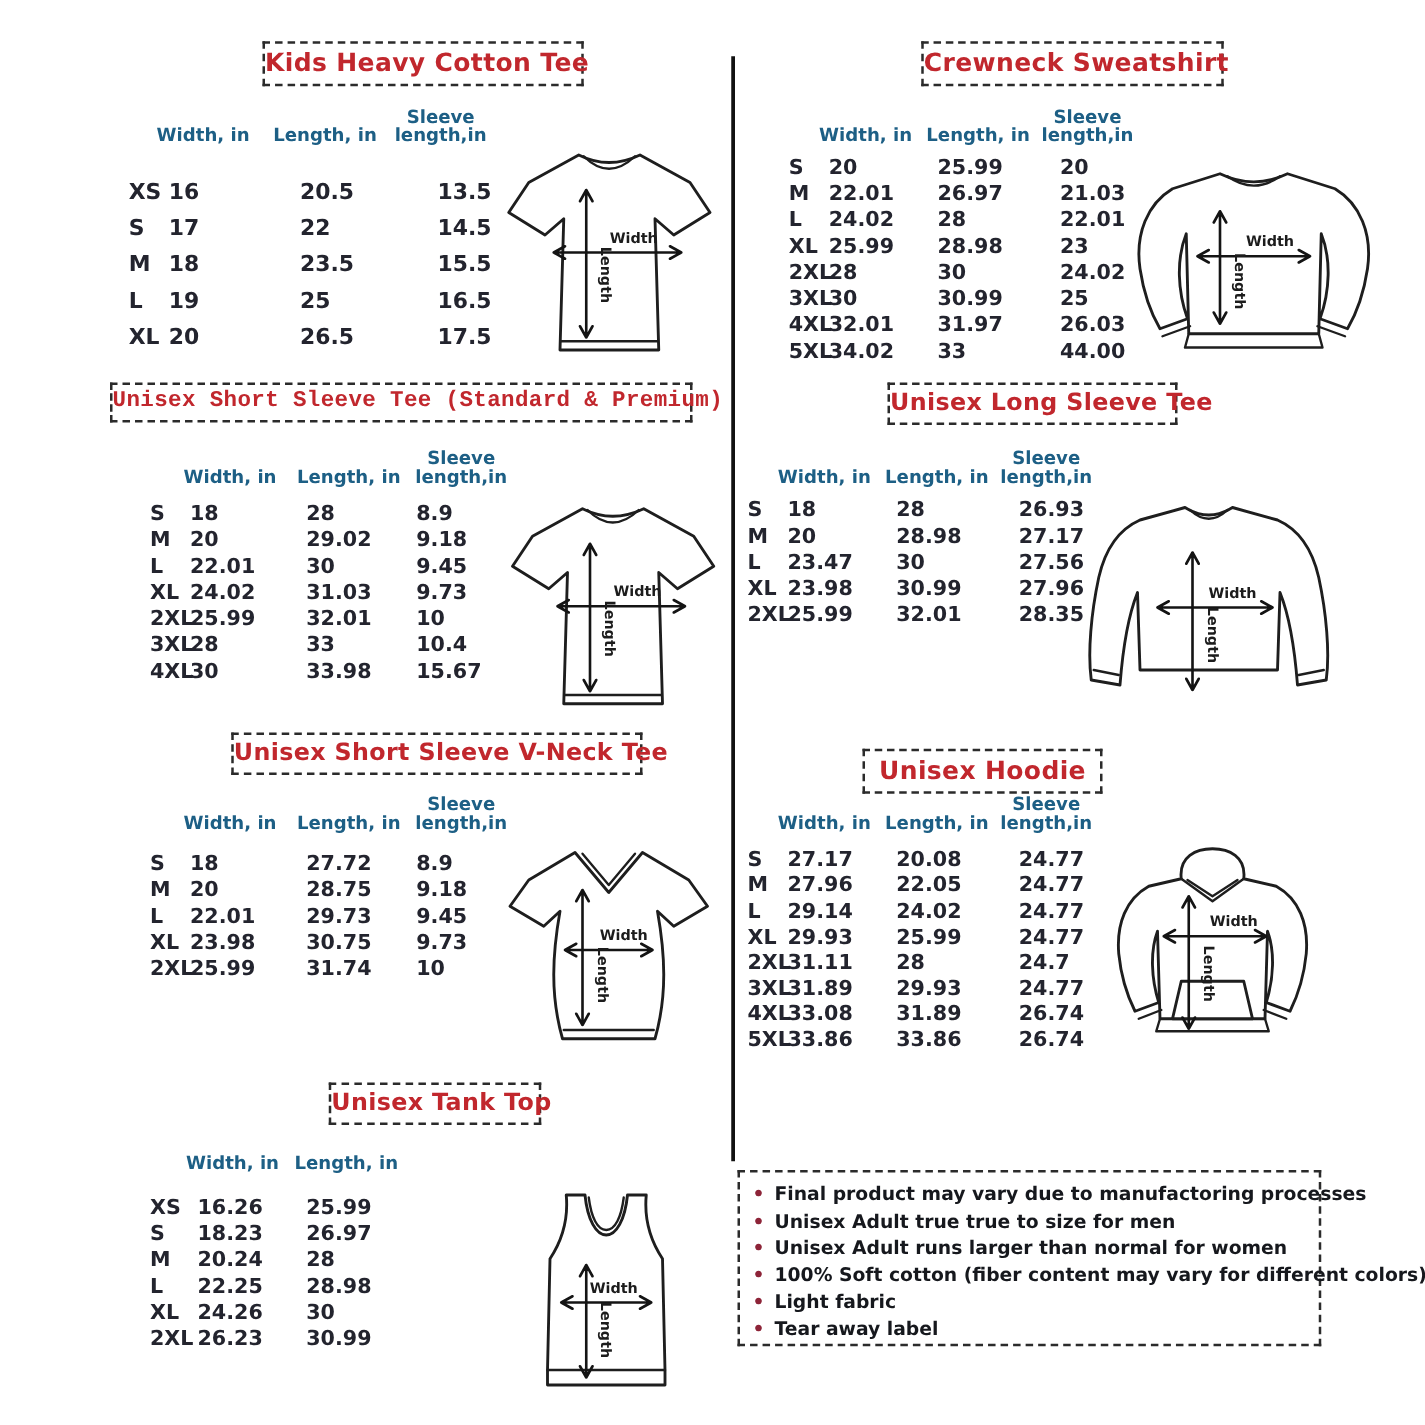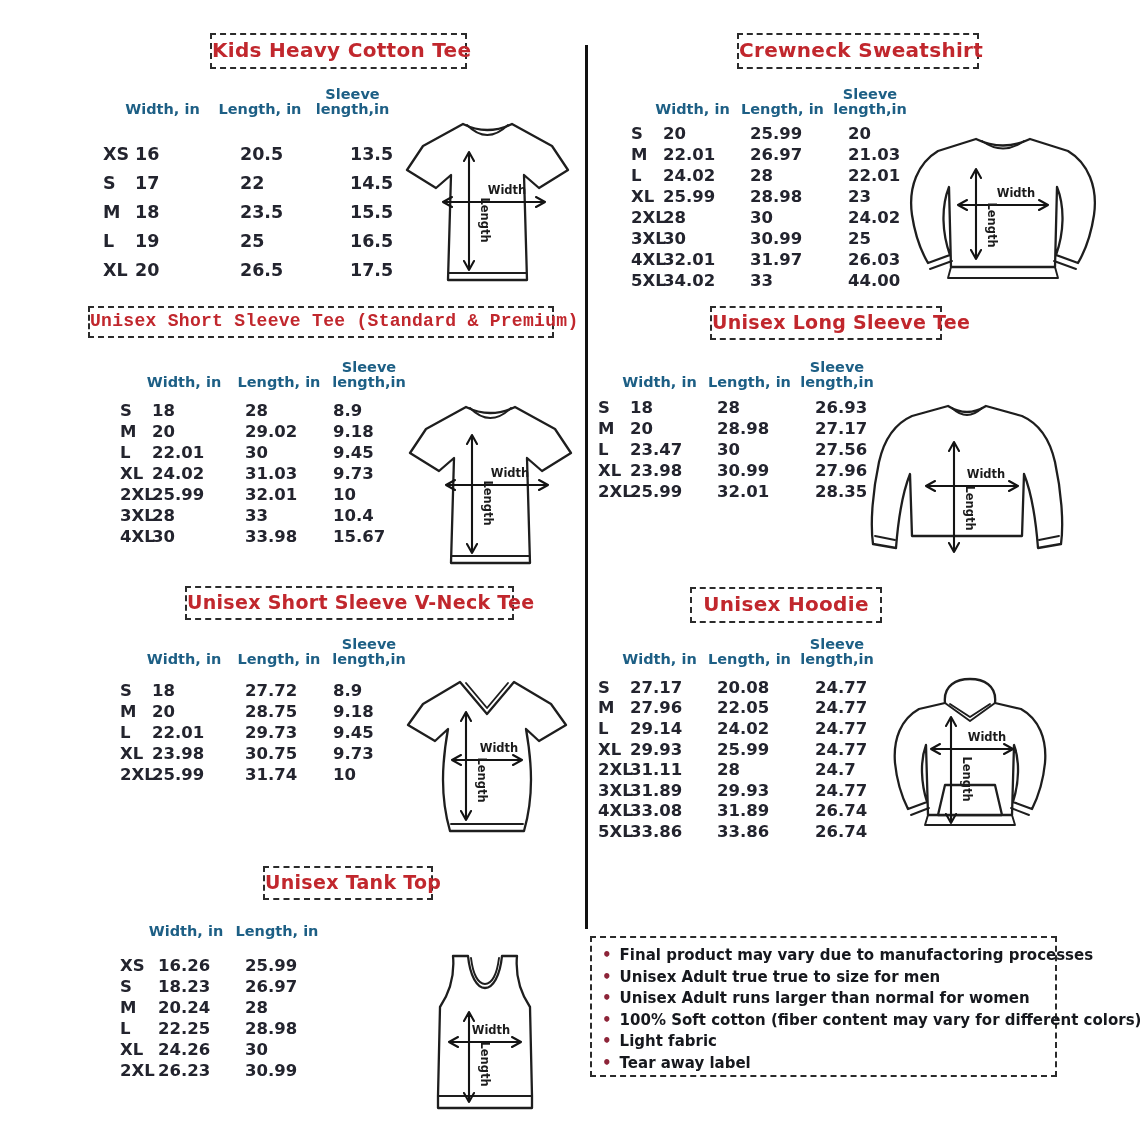--- a/index.html
+++ b/index.html
@@ -328,21 +328,21 @@
     <path class="thin" d="M66,15 L87,40 L108,15"></path>
     <path class="thin" d="M51,156 L123,156"></path>
     <path class="arrow" d="M52,92 L122,92 M61,87 L52,92 L61,97 M113,87 L122,92 L113,97"></path>
     <path class="arrow" d="M66,44 L66,152 M61,53 L66,44 L71,53 M61,143 L66,152 L71,143"></path>
     <text x="99" y="84" text-anchor="middle">Width</text>
     <text transform="rotate(90 78 112)" x="78" y="112" text-anchor="middle">Length</text>
   </svg>
 </section>
 
 <section class="panel" style="left:592px;top:583px;width:495px;height:278px;">
-  <div class="titlebox fs20" style="left:98px;top:4px;width:188px;">
+  <div class="titlebox fs20" style="left:98px;top:16px;width:188px;">
     <span>Unisex Hoodie</span>
   </div>
   <div class="thead" style="left:20px;top:49px;width:270px;height:36px;grid-template-columns:95px 85px 90px;">
     <span>Width, in</span>
     <span>Length, in</span>
     <span>Sleeve length,in</span>
   </div>
   <div class="rows g-right4 tight" style="left:6px;top:94px;">
       <div class="trow">
       <span>S</span>

